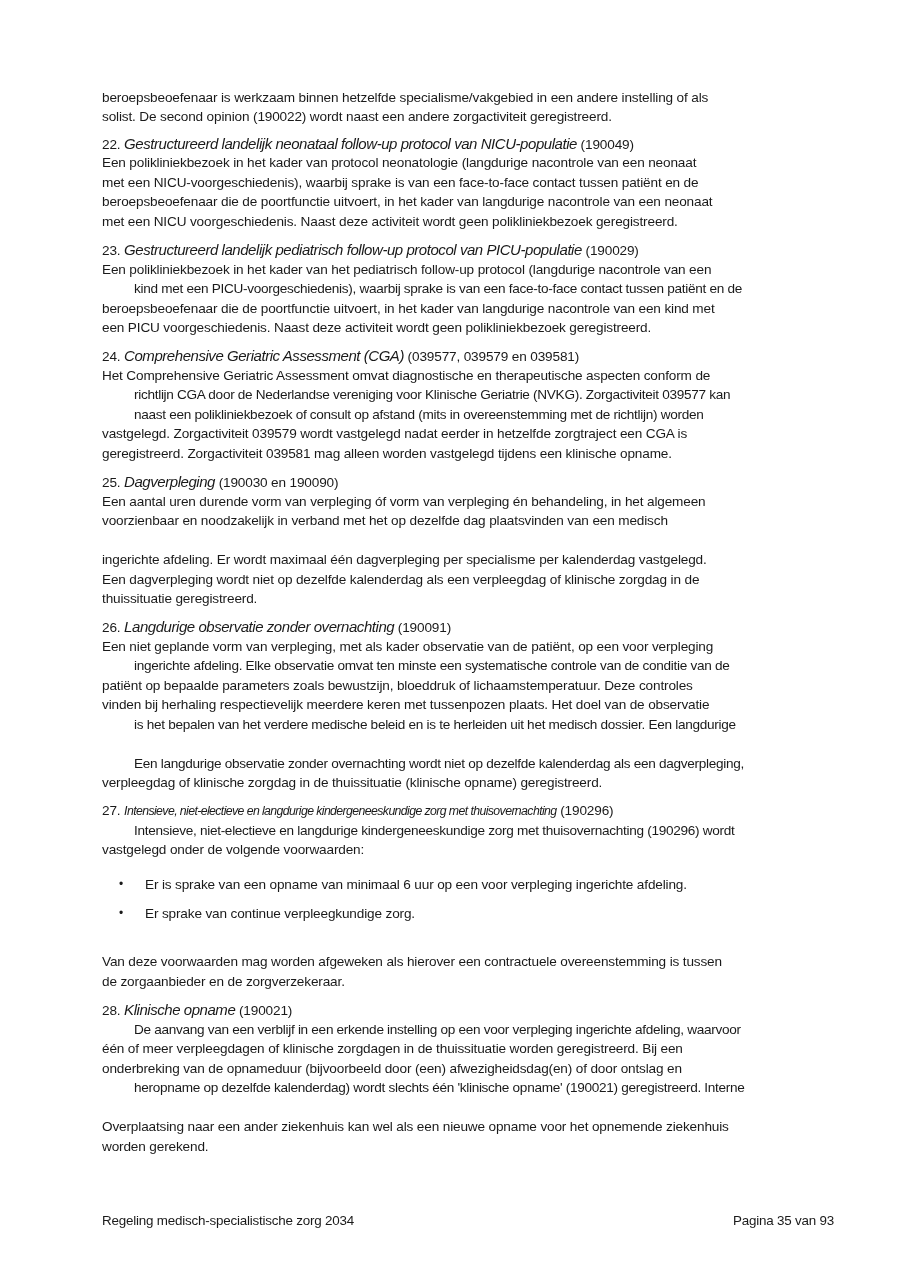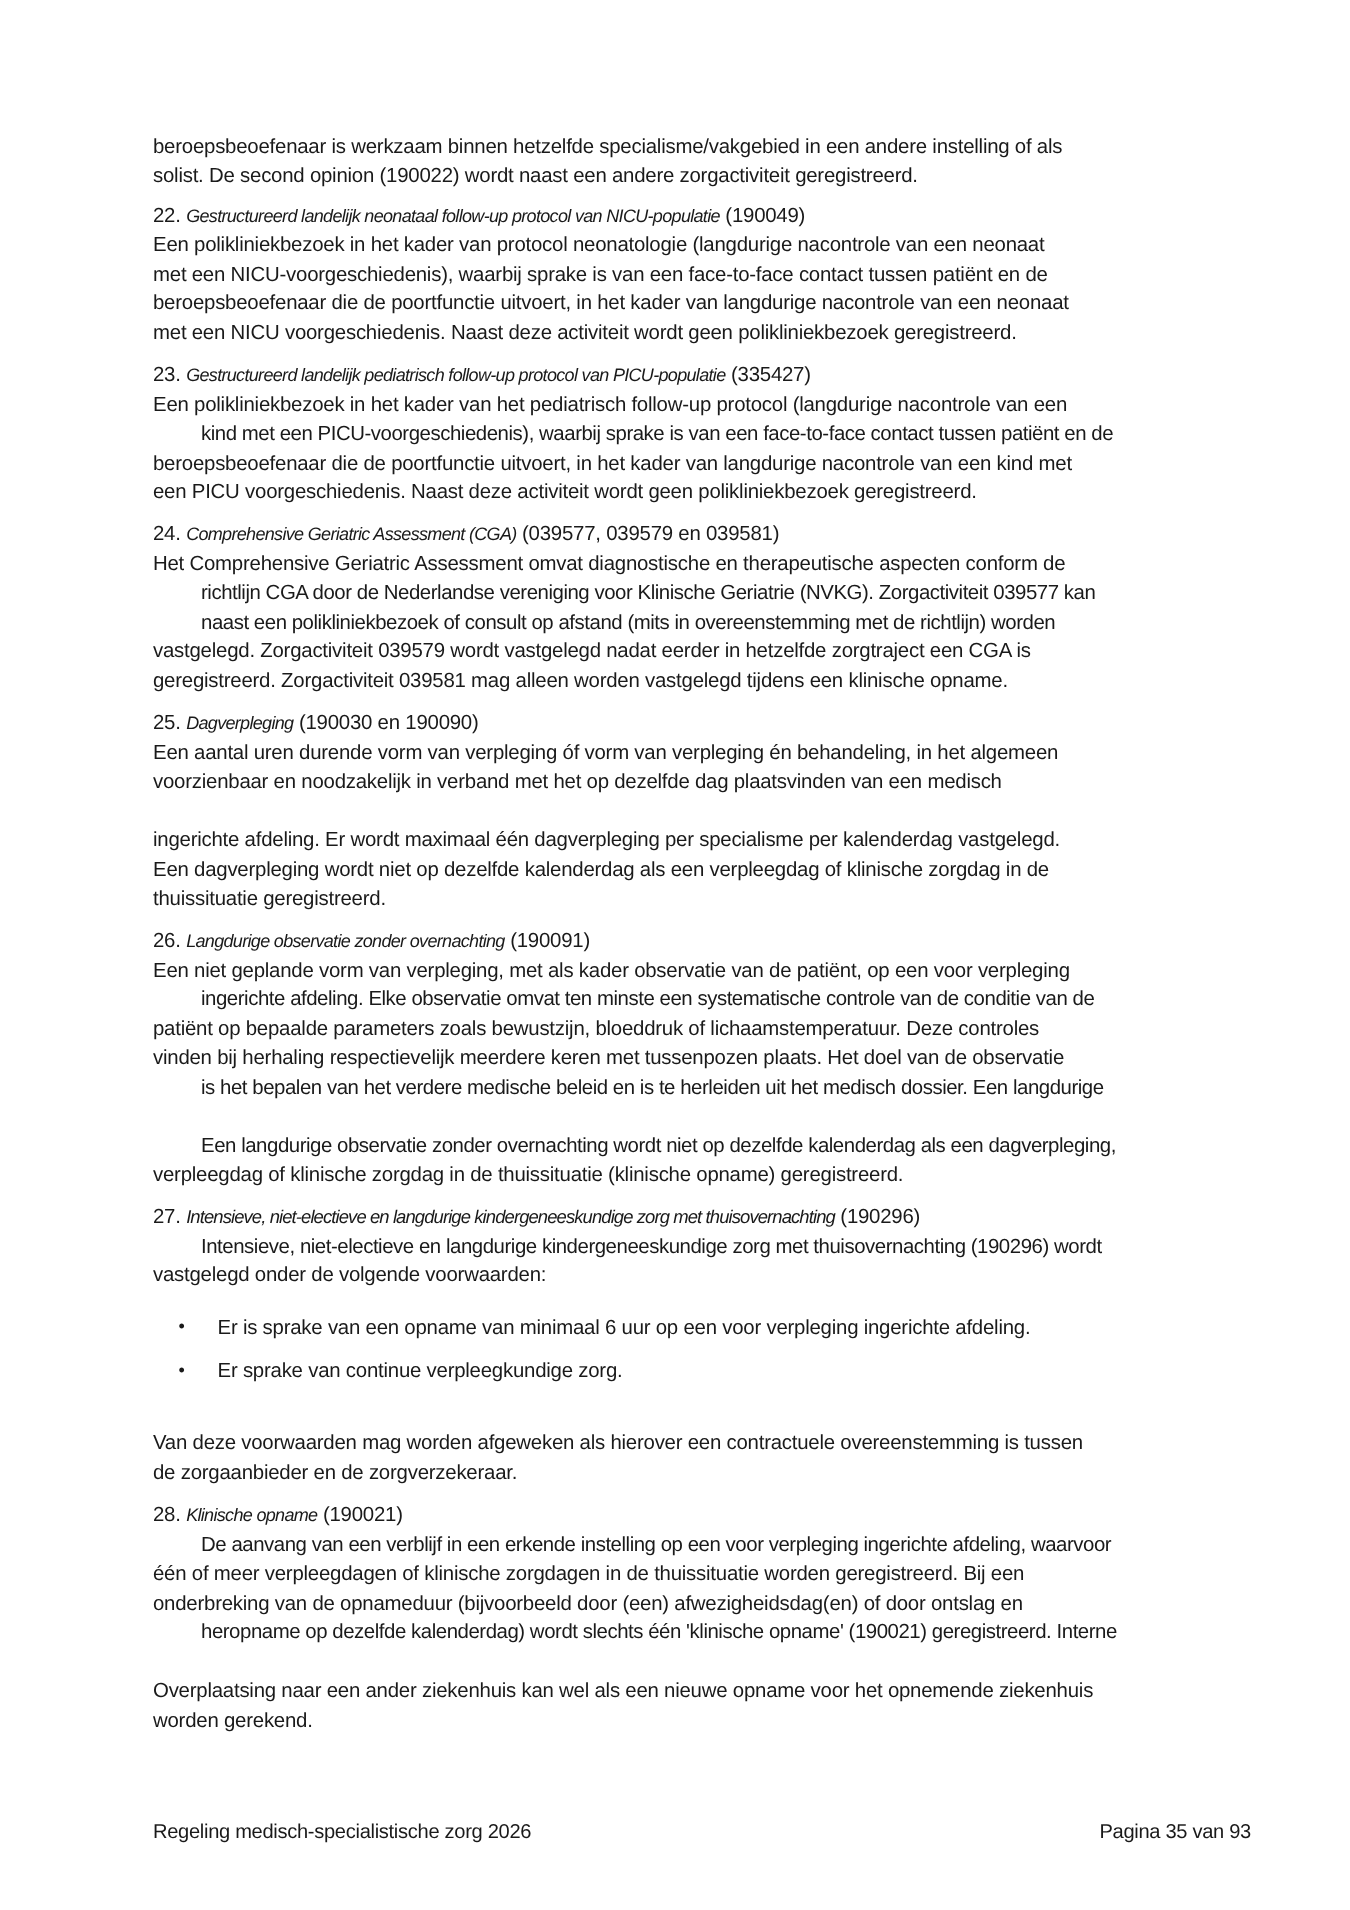--- a/index.html
+++ b/index.html
@@ -3,21 +3,21 @@
 <meta charset="utf-8">
 <style>
   html, body { margin: 0; padding: 0; background: #ffffff; }
   body { width: 900px; height: 1273px; position: relative; overflow: hidden;
          font-family: "Liberation Sans", sans-serif; color: #1a1a1a; }
   .page { position: absolute; left: 16px; top: 0; width: 900px; height: 1273px; }
   .line { position: absolute; left: 86px; white-space: nowrap; font-size: 13.6px;
           line-height: 19px; letter-spacing: -0.15px; }
   .line.narrow { letter-spacing: -0.3px; padding-left: 32px; }
   .head .num, .head .code { font-style: normal; }
-  .head .title { font-style: italic; letter-spacing: -0.45px; font-size: 12px; }
+  .head .title { font-style: italic; letter-spacing: -0.45px; font-size: 15px; }
   .bullet { position: absolute; left: 103px; font-size: 12px; }
   .bullet-text { left: 129px; }
   .footer { position: absolute; top: 1213px; font-size: 13.4px; letter-spacing: -0.2px; white-space: nowrap; }
   .footer.left { left: 86px; }
   .footer.right { right: 82px; }
 </style>
 </head>
 <body>
 
 <div class="page">
@@ -31,21 +31,21 @@
     <span class="code">(190049)</span>
   </div>
   <div class="line" style="top:153px">Een polikliniekbezoek in het kader van protocol neonatologie (langdurige nacontrole van een neonaat</div>
   <div class="line" style="top:173px">met een NICU-voorgeschiedenis), waarbij sprake is van een face-to-face contact tussen patiënt en de</div>
   <div class="line" style="top:192px">beroepsbeoefenaar die de poortfunctie uitvoert, in het kader van langdurige nacontrole van een neonaat</div>
   <div class="line" style="top:212px">met een NICU voorgeschiedenis. Naast deze activiteit wordt geen polikliniekbezoek geregistreerd.</div>
 
   <div class="line head" style="top:240px">
     <span class="num">23.</span>
     <span class="title">Gestructureerd landelijk pediatrisch follow-up protocol van PICU-populatie</span>
-    <span class="code">(335427)</span>
+    <span class="code">(190029)</span>
   </div>
   <div class="line" style="top:260px">Een polikliniekbezoek in het kader van het pediatrisch follow-up protocol (langdurige nacontrole van een</div>
   <div class="line narrow" style="top:279px">kind met een PICU-voorgeschiedenis), waarbij sprake is van een face-to-face contact tussen patiënt en de</div>
   <div class="line" style="top:299px">beroepsbeoefenaar die de poortfunctie uitvoert, in het kader van langdurige nacontrole van een kind met</div>
   <div class="line" style="top:318px">een PICU voorgeschiedenis. Naast deze activiteit wordt geen polikliniekbezoek geregistreerd.</div>
 
   <div class="line head" style="top:346px">
     <span class="num">24.</span>
     <span class="title">Comprehensive Geriatric Assessment (CGA)</span>
     <span class="code">(039577, 039579 en 039581)</span>
@@ -101,15 +101,15 @@
     <span class="title">Klinische opname</span>
     <span class="code">(190021)</span>
   </div>
   <div class="line narrow" style="top:1020px">De aanvang van een verblijf in een erkende instelling op een voor verpleging ingerichte afdeling, waarvoor</div>
   <div class="line" style="top:1039px">één of meer verpleegdagen of klinische zorgdagen in de thuissituatie worden geregistreerd. Bij een</div>
   <div class="line" style="top:1059px">onderbreking van de opnameduur (bijvoorbeeld door (een) afwezigheidsdag(en) of door ontslag en</div>
   <div class="line narrow" style="top:1078px">heropname op dezelfde kalenderdag) wordt slechts één 'klinische opname' (190021) geregistreerd. Interne</div>
   <div class="line" style="top:1117px">Overplaatsing naar een ander ziekenhuis kan wel als een nieuwe opname voor het opnemende ziekenhuis</div>
   <div class="line" style="top:1137px">worden gerekend.</div>
 
-  <div class="footer left">Regeling medisch-specialistische zorg 2026</div>
+  <div class="footer left">Regeling medisch-specialistische zorg 2034</div>
   <div class="footer right">Pagina 35 van 93</div>
 </div>
 
 </body></html>

